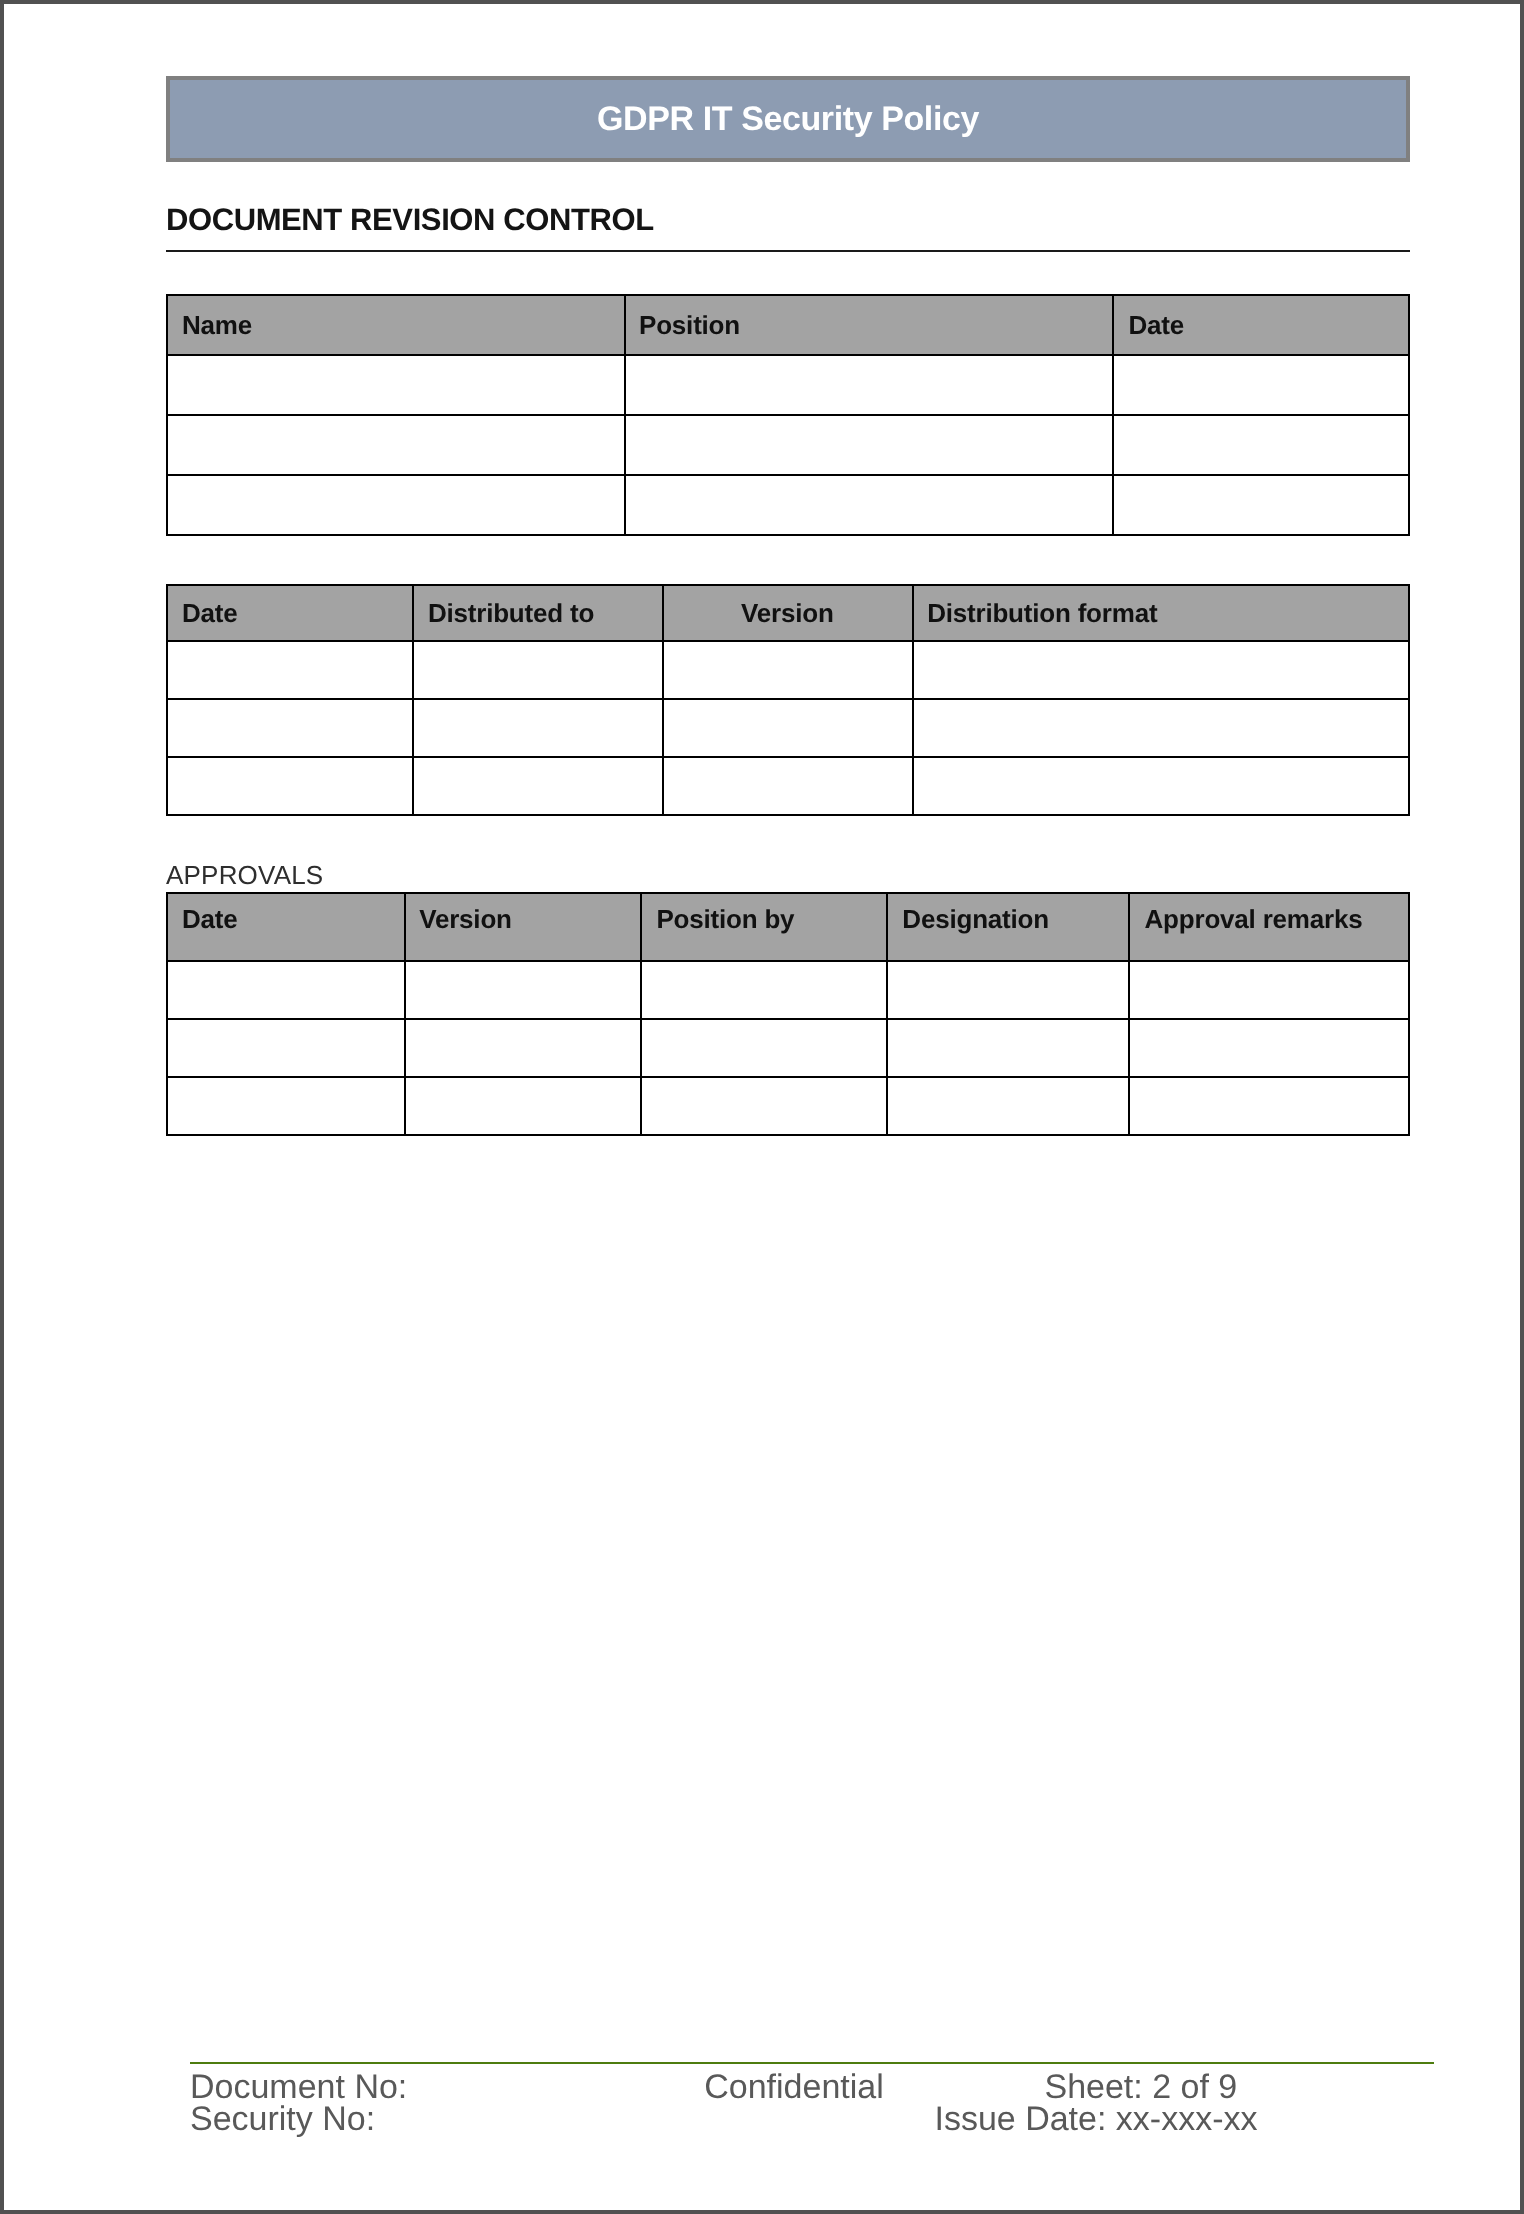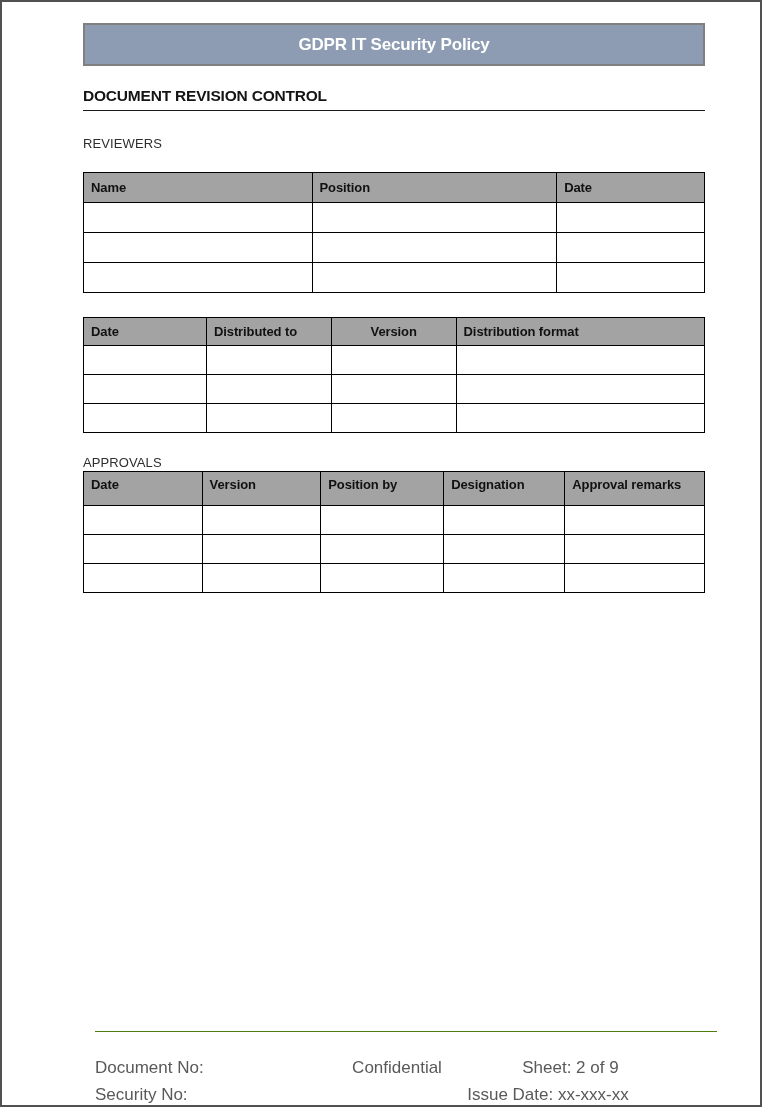--- a/index.html
+++ b/index.html
@@ -10,21 +10,21 @@
     border: 2px solid #515151;
     position: relative;
     font-family: "Liberation Sans", sans-serif;
     overflow: hidden;
   }
   .content {
     margin-left: 81px;
     width: 622px;
   }
   .banner {
-    margin-top: 21px;
+    margin-top: 36px;
     height: 43px;
     background: #8D9CB2;
     border: 2px solid #808080;
     display: flex;
     align-items: center;
     justify-content: center;
   }
   .banner-title {
     color: #ffffff;
     font-size: 17px;
@@ -86,35 +86,34 @@
     padding-top: 4px;
     font-size: 17px;
     color: #595959;
     line-height: 16px;
   }
   .footer-row {
     display: flex;
     align-items: baseline;
   }
   .f-left  { flex: 1; text-align: left; }
-  .f-mid   { flex: 0 0 auto; text-align: left; margin-top: 24px; }
+  .f-mid   { flex: 0 0 auto; text-align: left; }
   .f-right { flex: 1; text-align: center; padding-right: 18px; }
 </style>
 </head>
 <body>
 
 <div class="content">
 
   <div class="banner">
     <span class="banner-title">GDPR IT Security Policy</span>
   </div>
 
   <div class="doc-heading">DOCUMENT REVISION CONTROL</div>
 
-  <div class="section-label label-reviewers">REVIEWERS</div>
   <table class="tbl-reviewers">
     <colgroup>
       <col style="width:36.8%">
         <col style="width:39.4%">
         <col style="width:23.8%">
     </colgroup>
     <thead>
       <tr>
         <th>Name</th>
         <th>Position</th>

